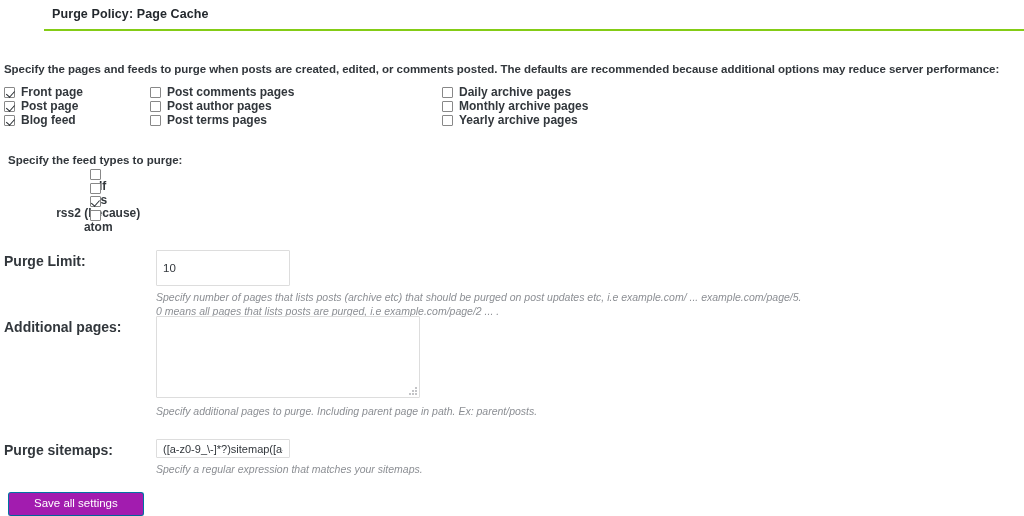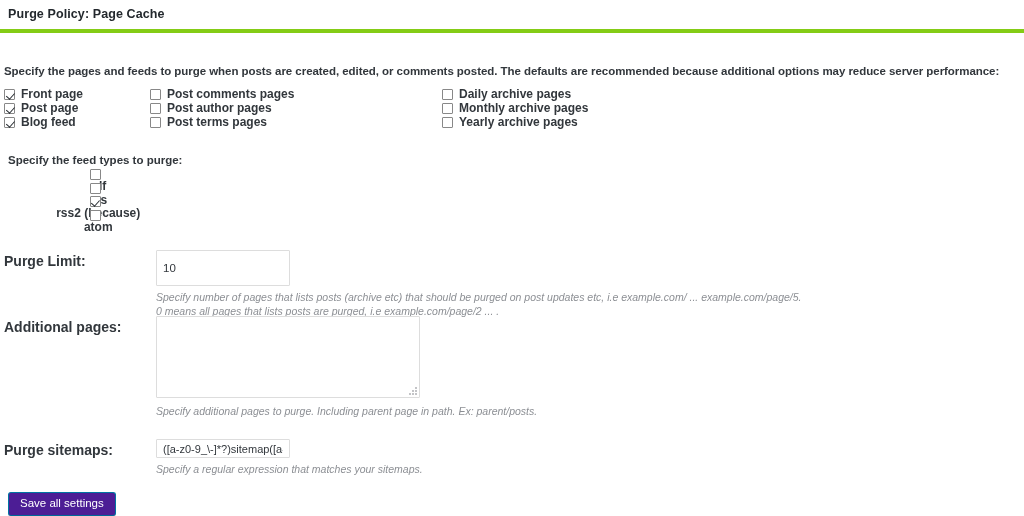--- a/index.html
+++ b/index.html
@@ -16,22 +16,23 @@
     overflow: hidden;
     position: relative;
   }
 
   
   .panel-title {
     font-size: 12.5px;
     font-weight: bold;
     color: #23282d;
     padding: 7px 0 8px 8px;
-    border-bottom: 4px solid #84cc16;
+    border-bottom: 2px solid #84cc16;
     letter-spacing: 0.1px;
+    margin-left: 44px;
   }
 
   
   .intro {
     font-size: 11.5px;
     font-weight: bold;
     color: #32373c;
     padding: 0 0 0 4px;
     margin-top: 32px;
     letter-spacing: -0.05px;
@@ -186,28 +187,28 @@
     color: #8c8f94;
     line-height: 14px;
     white-space: nowrap;
   }
 
   
   .save-btn {
     position: absolute;
     left: 8px;
     top: 492px;
-    background: #4c1d95;
+    background: #a21caf;
     border: 1px solid #0074a2;
     border-bottom-color: #006799;
     color: #ffffff;
     font-family: "Liberation Sans", sans-serif;
     font-size: 11.5px;
     font-weight: normal;
-    padding: 4px 11px 5px;
+    padding: 4px 25px 5px;
     border-radius: 3px;
     cursor: pointer;
     line-height: 13px;
     box-shadow: 0 1px 0 rgba(0,0,0,0.12);
   }
 </style>
 </head>
 <body>
 
 <div class="panel-title">Purge Policy: Page Cache</div>

